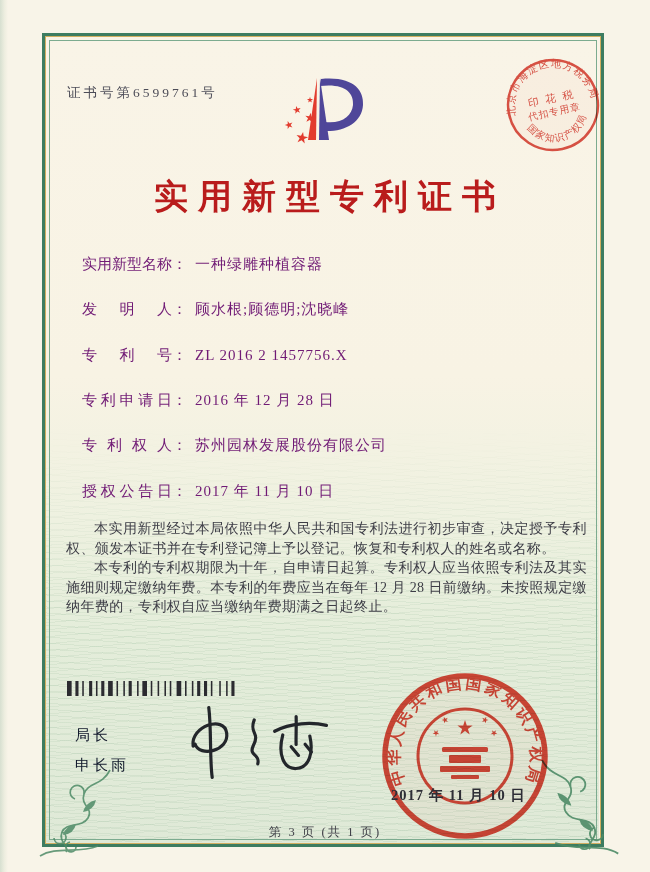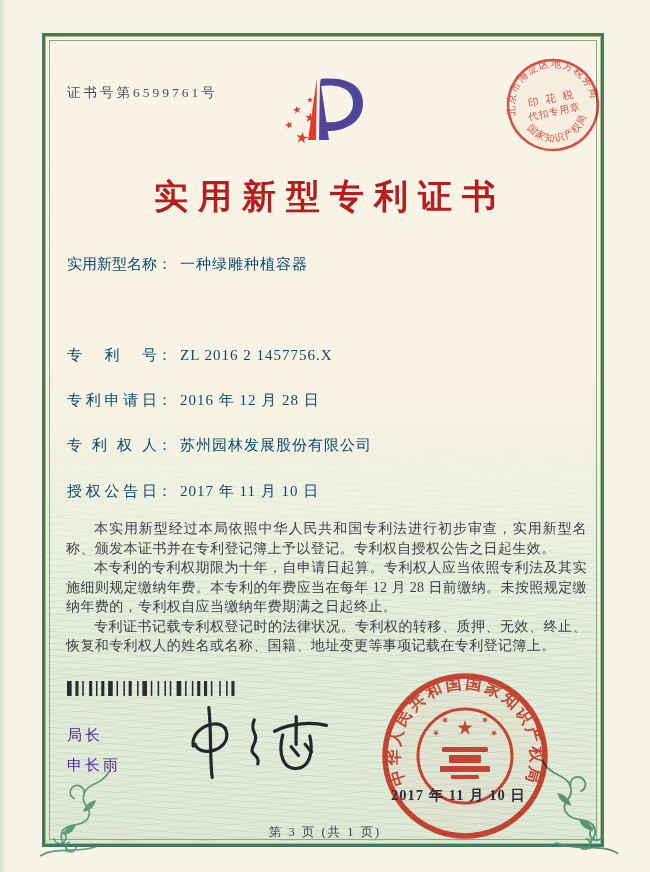--- a/index.html
+++ b/index.html
@@ -38,35 +38,35 @@
   }
   .abs { position:absolute; z-index:4; }
 
   .cert-number {
     left:67px; top:84px; font-size:13.5px; letter-spacing:3px; color:#4d4d58;
   }
   .title {
     left:0; right:0; top:174px; text-align:center;
     font-size:34px; font-weight:600; letter-spacing:10px; text-indent:10px; color:#b91c1c;
   }
-  .field-row { left:67px; font-size:15px; color:#0c4a6e; white-space:nowrap; }
+  .field-row { left:82px; font-size:15px; color:#701a75; white-space:nowrap; }
   .field-row .label { display:inline-block; width:90px; text-align:justify; text-align-last:justify; }
   .field-row .colon { margin-right:8px; }
   .field-row .value { letter-spacing:1px; }
   .r0 { top:255px; } .r1 { top:300px; } .r2 { top:346px;font-family:Liberation Serif, serif; }
   .r3 { top:391px; } .r4 { top:436px; } .r5 { top:482px; }
 
   .legal {
     left:66px; top:519px; width:521px;
     font-size:14px; line-height:19.5px; letter-spacing:.4px; color:#3d3d46; z-index:4;
     text-align:justify;
   }
   .legal p { text-indent:2em; }
 
-  .signer { left:67px; font-size:15px; letter-spacing:3px; color:#4c1d95; z-index:4; }
+  .signer { left:75px; font-size:15px; letter-spacing:3px; color:#0f172a; z-index:4; }
   .signer-title { top:726px; }
   .signer-name  { top:756px;text-align:right; }
 
   .seal-date {
     left:391px; top:786px; z-index:6;
     font-size:14.5px; font-weight:600; letter-spacing:1px; color:#2e2e36;
   }
   .footer {
     left:0; right:0; top:824px; text-align:center;
     font-size:12.5px; letter-spacing:2px; color:#3e3e46;
@@ -123,37 +123,39 @@
     </text>
     <text x="48" y="45" font-size="10.5" fill="#d8453a" text-anchor="middle" letter-spacing="2">印 花 税</text>
     <text x="48" y="58" font-size="9.5" fill="#d8453a" text-anchor="middle" letter-spacing="1">代扣专用章</text>
   </svg>
 
   <div class="abs title">实用新型专利证书</div>
 
   <div class="abs field-row r0">
     <span class="label">实用新型名称</span><span class="colon">：</span><span class="value">一种绿雕种植容器</span>
   </div>
+  <div class="abs field-row r1">
+    <span class="label">发明人</span><span class="colon">：</span><span class="value">顾水根;顾德明;沈晓峰</span>
+  </div>
   <div class="abs field-row r2">
     <span class="label">专利号</span><span class="colon">：</span><span class="value">ZL 2016 2 1457756.X</span>
   </div>
   <div class="abs field-row r3">
     <span class="label">专利申请日</span><span class="colon">：</span><span class="value">2016 年 12 月 28 日</span>
   </div>
   <div class="abs field-row r4">
     <span class="label">专利权人</span><span class="colon">：</span><span class="value">苏州园林发展股份有限公司</span>
   </div>
   <div class="abs field-row r5">
     <span class="label">授权公告日</span><span class="colon">：</span><span class="value">2017 年 11 月 10 日</span>
   </div>
 
   <div class="abs legal">
-    <p>本实用新型经过本局依照中华人民共和国专利法进行初步审查，实用新型名称、颁发本证书并在专利登记簿上予以登记。专利权自授权公告之日起生效。</p>
+    <p>本实用新型经过本局依照中华人民共和国专利法进行初步审查，决定授予专利权、颁发本证书并在专利登记簿上予以登记。恢复和专利权人的姓名或名称。</p>
     <p>本专利的专利权期限为十年，自申请日起算。专利权人应当依照专利法及其实施细则规定缴纳年费。本专利的年费应当在每年 12 月 28 日前缴纳。未按照规定缴纳年费的，专利权自应当缴纳年费期满之日起终止。</p>
-    <p>专利证书记载专利权登记时的法律状况。专利权的转移、质押、无效、终止、恢复和专利权人的姓名或名称、国籍、地址变更等事项记载在专利登记簿上。</p>
   </div>
 
   <svg class="abs barcode" id="barcode" width="172" height="15" viewBox="0 0 172 15">
       <rect x="0" y="0" width="4.65" height="15" fill="#2b2b30"></rect>
       <rect x="8.4" y="0" width="3.1" height="15" fill="#2b2b30"></rect>
       <rect x="15.250000000000002" y="0" width="1.55" height="15" fill="#2b2b30"></rect>
       <rect x="22.1" y="0" width="3.1" height="15" fill="#2b2b30"></rect>
       <rect x="28.950000000000003" y="0" width="1.55" height="15" fill="#2b2b30"></rect>
       <rect x="34.25" y="0" width="3.1" height="15" fill="#2b2b30"></rect>
       <rect x="41.1" y="0" width="4.65" height="15" fill="#2b2b30"></rect>

